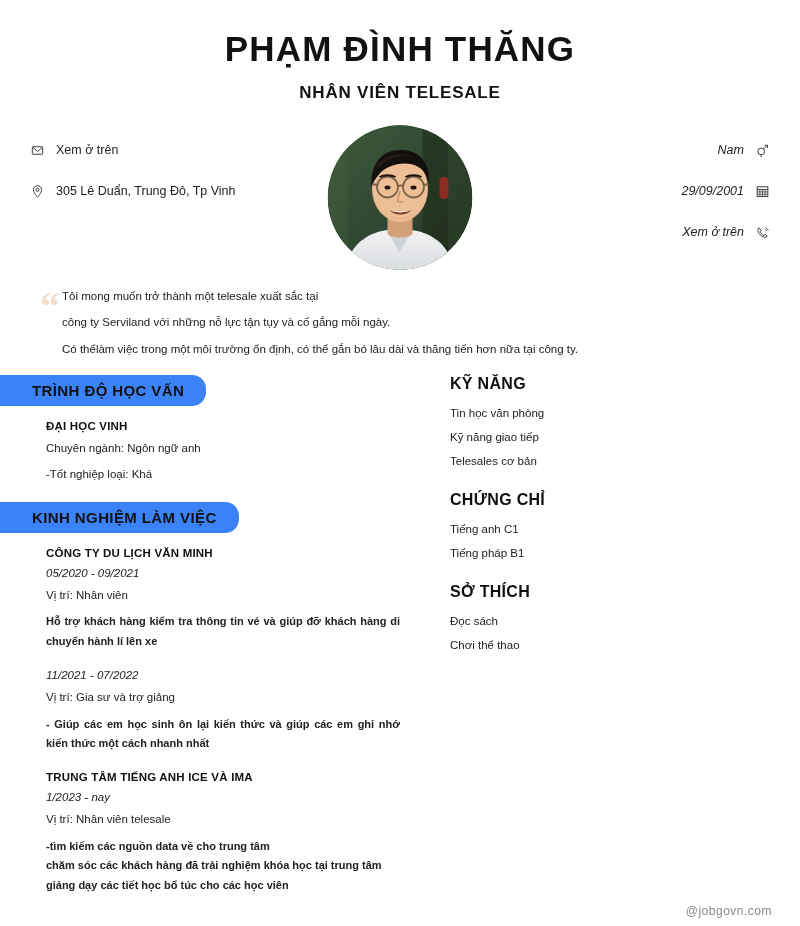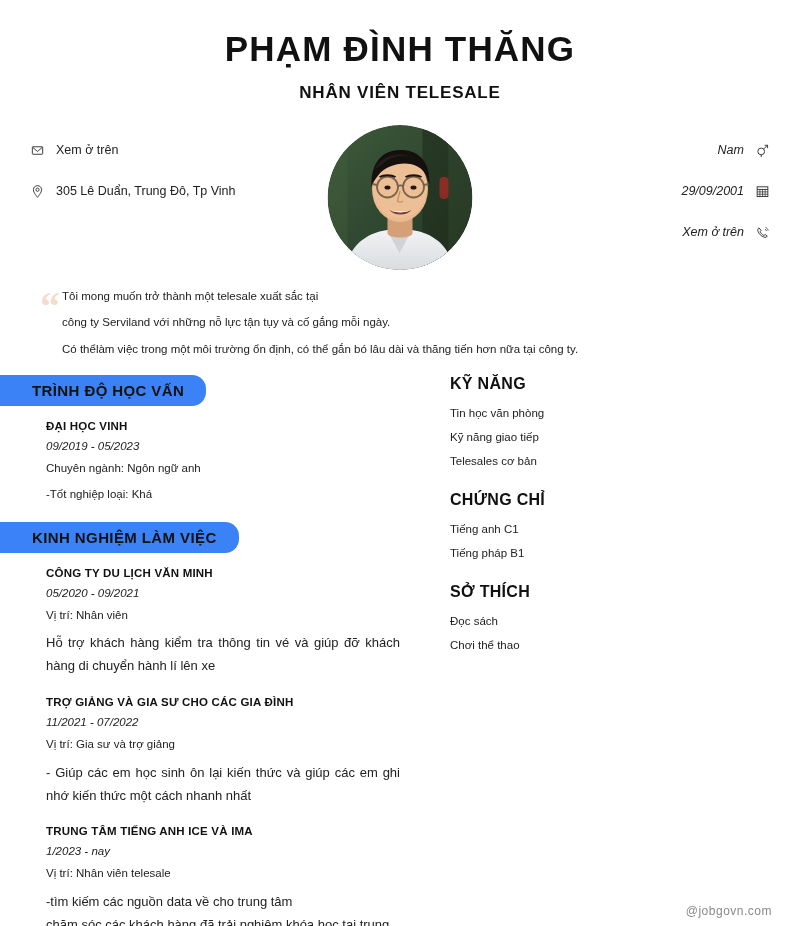--- a/index.html
+++ b/index.html
@@ -100,22 +100,22 @@
     font-size:11.5px; font-weight:bold; color:#111;
     letter-spacing:0.2px; margin-bottom:8px;
   }
   .entry .e-date {
     font-size:11.5px; font-style:italic; color:#222; margin-bottom:8px;
   }
   .entry .e-line {
     font-size:11.5px; color:#222; margin-bottom:8px; line-height:1.55;
   }
   .entry .e-desc {
-    font-size:13px; color:#222; line-height:1.75;
-    text-align:justify; text-justify:inter-word;
+    font-size:11px; color:#222; line-height:1.75;
+    text-align:justify; text-justify:inter-word;font-weight:bold;
   }
   .entry .e-desc.nojust { text-align:left; }
 
   
   .r-head {
     font-size:16px; font-weight:bold; color:#111;
     letter-spacing:0.3px; margin-bottom:14px;
   }
   .r-item { font-size:11.5px; color:#222; margin-bottom:12px; }
   .r-block { margin-bottom:24px; }
@@ -261,38 +261,36 @@
 <div class="body-cols">
 
   <div class="left-col">
 
     <div class="pill-row">
       <div class="pill">TRÌNH ĐỘ HỌC VẤN</div>
     </div>
 
     <div class="entry">
       <div class="e-title">ĐẠI HỌC VINH</div>
-      <div class="e-date">09/2019 - 05/2023</div>
       <div class="e-line">Chuyên ngành: Ngôn ngữ anh</div>
       <div class="e-line">-Tốt nghiệp loại: Khá</div>
     </div>
 
     <div class="pill-row" style="margin-top:16px;">
       <div class="pill">KINH NGHIỆM LÀM VIỆC</div>
     </div>
 
     <div class="entry">
       <div class="e-title">CÔNG TY DU LỊCH VĂN MINH</div>
       <div class="e-date">05/2020 - 09/2021</div>
       <div class="e-line">Vị trí: Nhân viên</div>
       <div class="e-desc">Hỗ trợ khách hàng kiểm tra thông tin vé và giúp đỡ khách hàng di chuyển hành lí lên xe</div>
     </div>
 
     <div class="entry">
-      <div class="e-title">TRỢ GIẢNG VÀ GIA SƯ CHO CÁC GIA ĐÌNH</div>
       <div class="e-date">11/2021 - 07/2022</div>
       <div class="e-line">Vị trí: Gia sư và trợ giảng</div>
       <div class="e-desc">- Giúp các em học sinh ôn lại kiến thức và giúp các em ghi nhớ kiến thức một cách nhanh nhất</div>
     </div>
 
     <div class="entry">
       <div class="e-title">TRUNG TÂM TIẾNG ANH ICE VÀ IMA</div>
       <div class="e-date">1/2023 - nay</div>
       <div class="e-line">Vị trí: Nhân viên telesale</div>
       <div class="e-desc nojust">-tìm kiếm các nguồn data về cho trung tâm</div>

